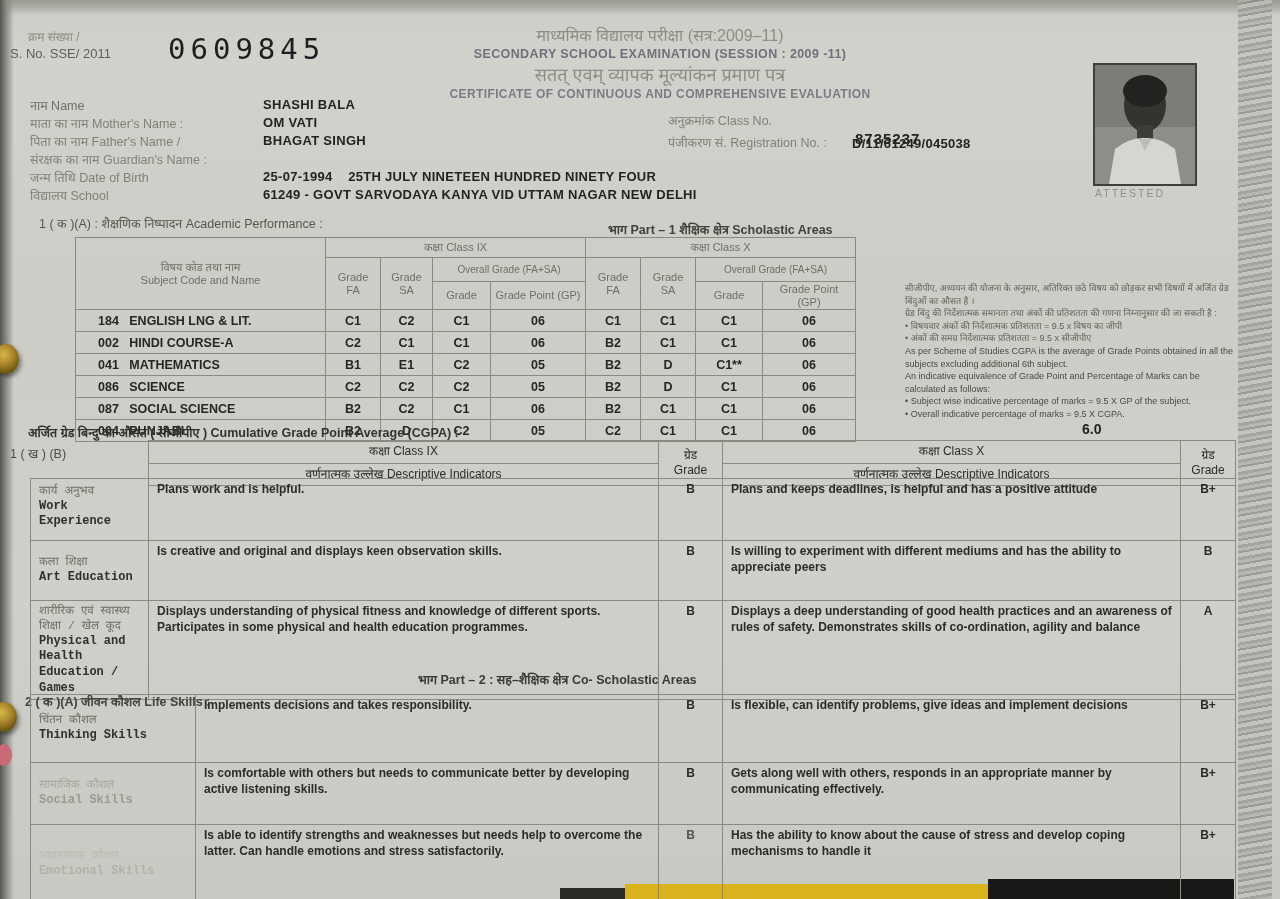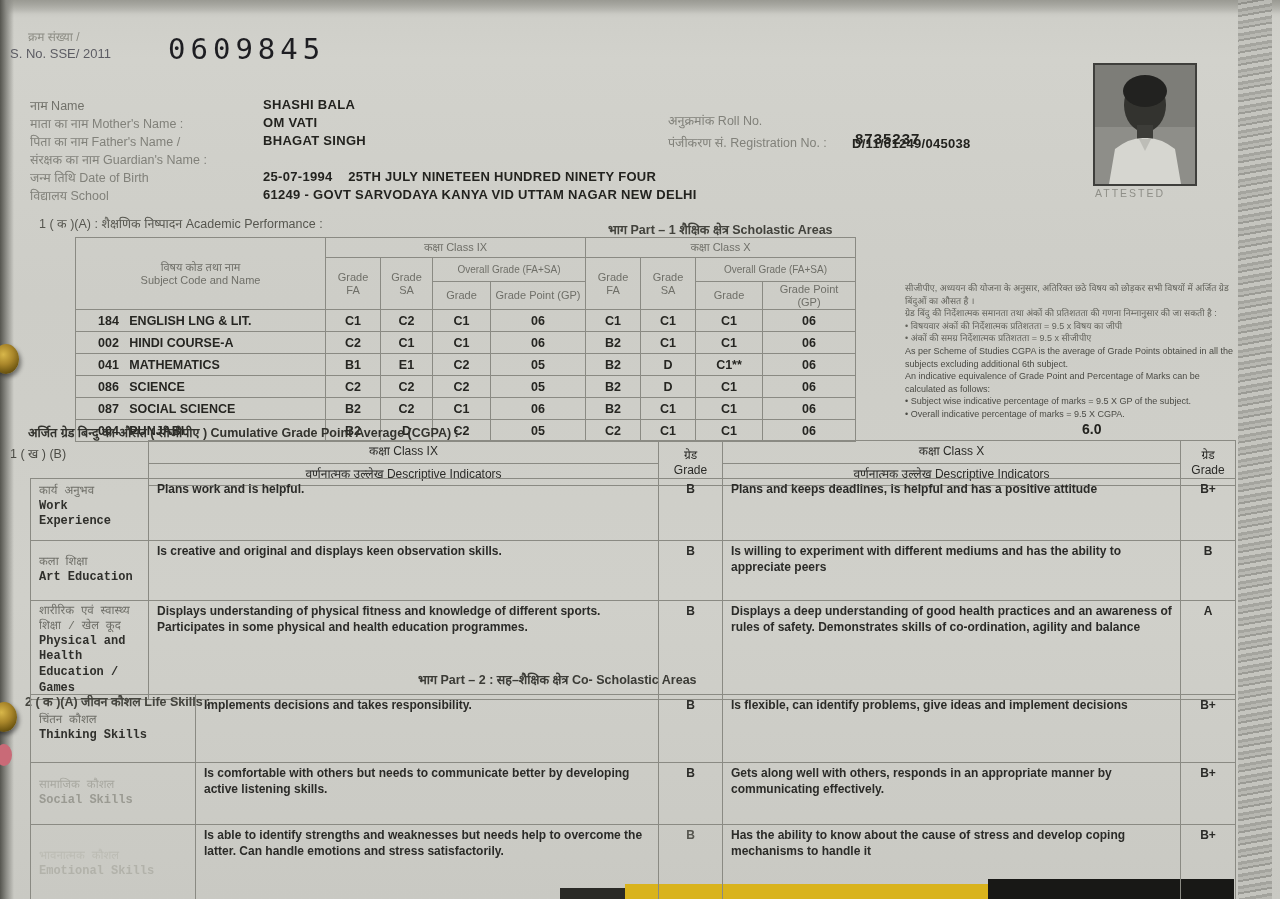--- a/index.html
+++ b/index.html
@@ -59,20 +59,26 @@
   <div class="abs screw" style="left:-9px; top:702px;"></div>
   <div class="abs" style="left:-4px; top:744px; width:16px; height:22px; border-radius:50%; background:#c96a77;"></div>
   <div class="abs blob-black2"></div>
   <div class="abs blob-yellow"></div>
   <div class="abs blob-black"></div>
 
   <div class="abs hindi" style="left:28px; top:28px; font-size:12px;">क्रम संख्या /</div>
   <div class="abs" style="left:10px; top:46px; font-size:13px; color:#5d5d64;">S. No. SSE/ 2011</div>
   <div class="abs serial" style="left:168px; top:32px;">0609845</div>
 
+  <div class="abs" style="left:360px; top:24px; width:600px; text-align:center;">
+    <div class="hindi" style="font-size:16px;">माध्यमिक विद्यालय परीक्षा (सत्र:2009–11)</div>
+    <div style="font-size:12.5px; font-weight:bold; color:#70707b; letter-spacing:.4px; margin-top:1px;">SECONDARY SCHOOL EXAMINATION (SESSION : 2009 -11)</div>
+    <div class="hindi" style="font-size:18px; margin-top:1px;">सतत् एवम् व्यापक मूल्यांकन प्रमाण पत्र</div>
+    <div style="font-size:12px; font-weight:bold; color:#7b7b85; letter-spacing:.4px; margin-top:1px;">CERTIFICATE OF CONTINUOUS AND COMPREHENSIVE EVALUATION</div>
+  </div>
 
   <div class="abs photo-frame">
     <svg width="100" height="119" viewBox="0 0 100 119">
       <rect x="0" y="0" width="100" height="119" fill="#8e8e89"></rect>
       <rect x="0" y="0" width="100" height="62" fill="#7d7d78"></rect>
       <ellipse cx="50" cy="40" rx="21" ry="27" fill="#33332f"></ellipse>
       <ellipse cx="50" cy="26" rx="22" ry="16" fill="#222220"></ellipse>
       <rect x="42" y="60" width="16" height="14" fill="#3d3d39"></rect>
       <path d="M14 119 L20 84 Q35 72 50 73 Q65 72 80 84 L86 119 Z" fill="#d6d6d0"></path>
       <path d="M44 74 L50 86 L56 74 Z" fill="#bdbdb7"></path>
@@ -90,21 +96,21 @@
   <div class="abs val" style="left:263px; top:133px;">BHAGAT SINGH</div>
 
   <div class="abs lbl" style="left:30px; top:151px;">संरक्षक का नाम Guardian's Name :</div>
 
   <div class="abs lbl" style="left:30px; top:169px;">जन्म तिथि Date of Birth</div>
   <div class="abs val" style="left:263px; top:169px; white-space:pre;">25-07-1994    25TH JULY NINETEEN HUNDRED NINETY FOUR</div>
 
   <div class="abs lbl" style="left:30px; top:187px;">विद्यालय School</div>
   <div class="abs val" style="left:263px; top:187px;">61249 - GOVT SARVODAYA KANYA VID UTTAM NAGAR NEW DELHI</div>
 
-  <div class="abs lbl" style="left:668px; top:112px;">अनुक्रमांक Roll No.</div>
+  <div class="abs lbl" style="left:668px; top:112px;">अनुक्रमांक Class No.</div>
   <div class="abs val" style="left:855px; top:110px; font-size:15px; letter-spacing:1px;margin-top:20px;">8735237</div>
   <div class="abs lbl" style="left:668px; top:134px;">पंजीकरण सं. Registration No. :</div>
   <div class="abs val" style="left:852px; top:136px;">D/11/61249/045038</div>
 
   <div class="abs" style="left:39px; top:215px; font-size:12.5px; color:#56564f;">1 ( क )(A)  :  शैक्षणिक निष्पादन Academic Performance :</div>
   <div class="abs" style="left:608px; top:213px; font-size:12.5px; color:#42423c; font-weight:bold;margin-top:8px;">भाग  Part – 1  शैक्षिक क्षेत्र  Scholastic Areas</div>
 
   <table class="abs acad" style="left:75px; top:237px;">
     <tbody>
         <tr>

